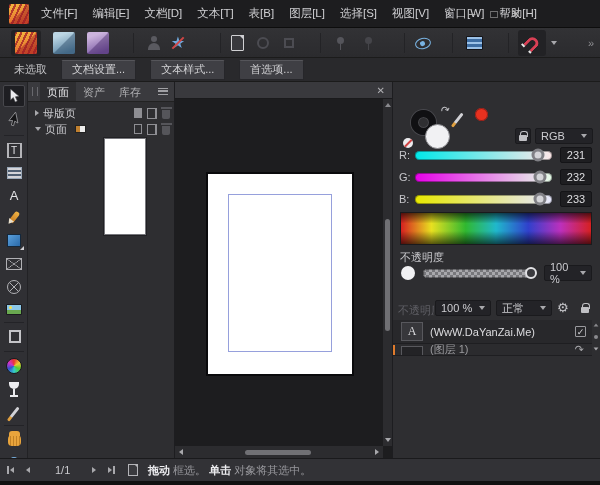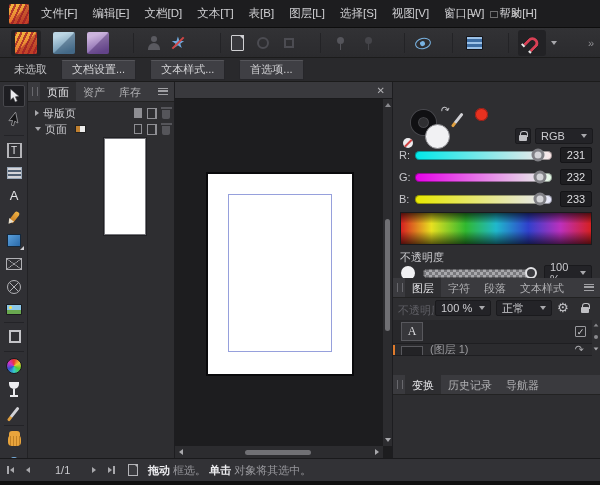--- a/index.html
+++ b/index.html
@@ -424,71 +424,56 @@
       <div class="whitecirc" style="margin-left:8px;"></div>
       <div class="track checker" style="margin-left:8px;">
           <div class="oknob" style="left:96%;"></div>
         </div>
       <div class="dd" style="width:48px;margin-right:8px;">
         <span>100 %</span>
         <div class="tri down"></div>
       </div>
     </div>
 
-    <div class="ptabs abs" style="left:0;right:0;top:196px;">
-      <div class="grip"></div>
-      <span class="ptab active">图层</span>
-      <span class="ptab">字符</span>
-      <span class="ptab">段落</span>
-      <span class="ptab">文本样式</span>
-      <div class="hamb">
-          <i></i>
-        </div>
-    </div>
     <div class="abs graylab" style="left:5px;top:221px;width:36px;overflow:hidden;white-space:nowrap;">不透明度</div>
     <div class="abs dd" style="left:42px;top:218px;width:56px;">
       <span>100 %</span>
       <div class="tri down"></div>
     </div>
     <div class="abs dd" style="left:103px;top:218px;width:56px;">
       <span>正常</span>
       <div class="tri down"></div>
     </div>
     <div class="abs" style="left:164px;top:218px;color:#c4c4c8;font-size:13px;"><span>⚙</span></div>
     <div class="abs sqbtn" style="left:184px;top:218px;width:16px;height:16px;background:none;border:none;">
         <div class="icon-lock"></div>
       </div>
 
     <div class="lrow1" style="top:238px;height:24px;">
       <div class="lthumb">
           <span>A</span>
         </div>
+      <span style="margin-left:7px;color:#dcdcdf;">(WwW.DaYanZai.Me)</span>
       <div class="checkbox">
           <span>✓</span>
         </div>
     </div>
     <div class="lrow1" style="top:262px;height:12px;background:#2b2b2e;overflow:hidden;">
       <div class="orangetick" style="top:1px;"></div>
       <div class="lthumb" style="height:10px;margin-top:2px;background:#232326;"></div>
       <span style="margin-left:7px;color:#9a9a9e;">(图层 1)</span>
       <span style="margin-left:auto;margin-right:8px;color:#a8a8ac;">↷</span>
     </div>
     <div class="lscroll" style="top:238px;height:36px;">
       <div class="tri up" style="transform:scale(.8);"></div>
       <div class="ldot"></div>
       <div class="tri down" style="transform:scale(.8);"></div>
     </div>
 
 
-    <div class="ptabs abs" style="left:0;right:0;top:293px;">
-      <div class="grip"></div>
-      <span class="ptab active">变换</span>
-      <span class="ptab">历史记录</span>
-      <span class="ptab">导航器</span>
-    </div>
   </div>
 
   <div class="statusbar">
     <div class="navbtn" style="left:7px;">
         <div class="bar"></div>
         <div class="tri left"></div>
       </div>
     <div class="navbtn" style="left:26px;">
         <div class="tri left"></div>
       </div>

